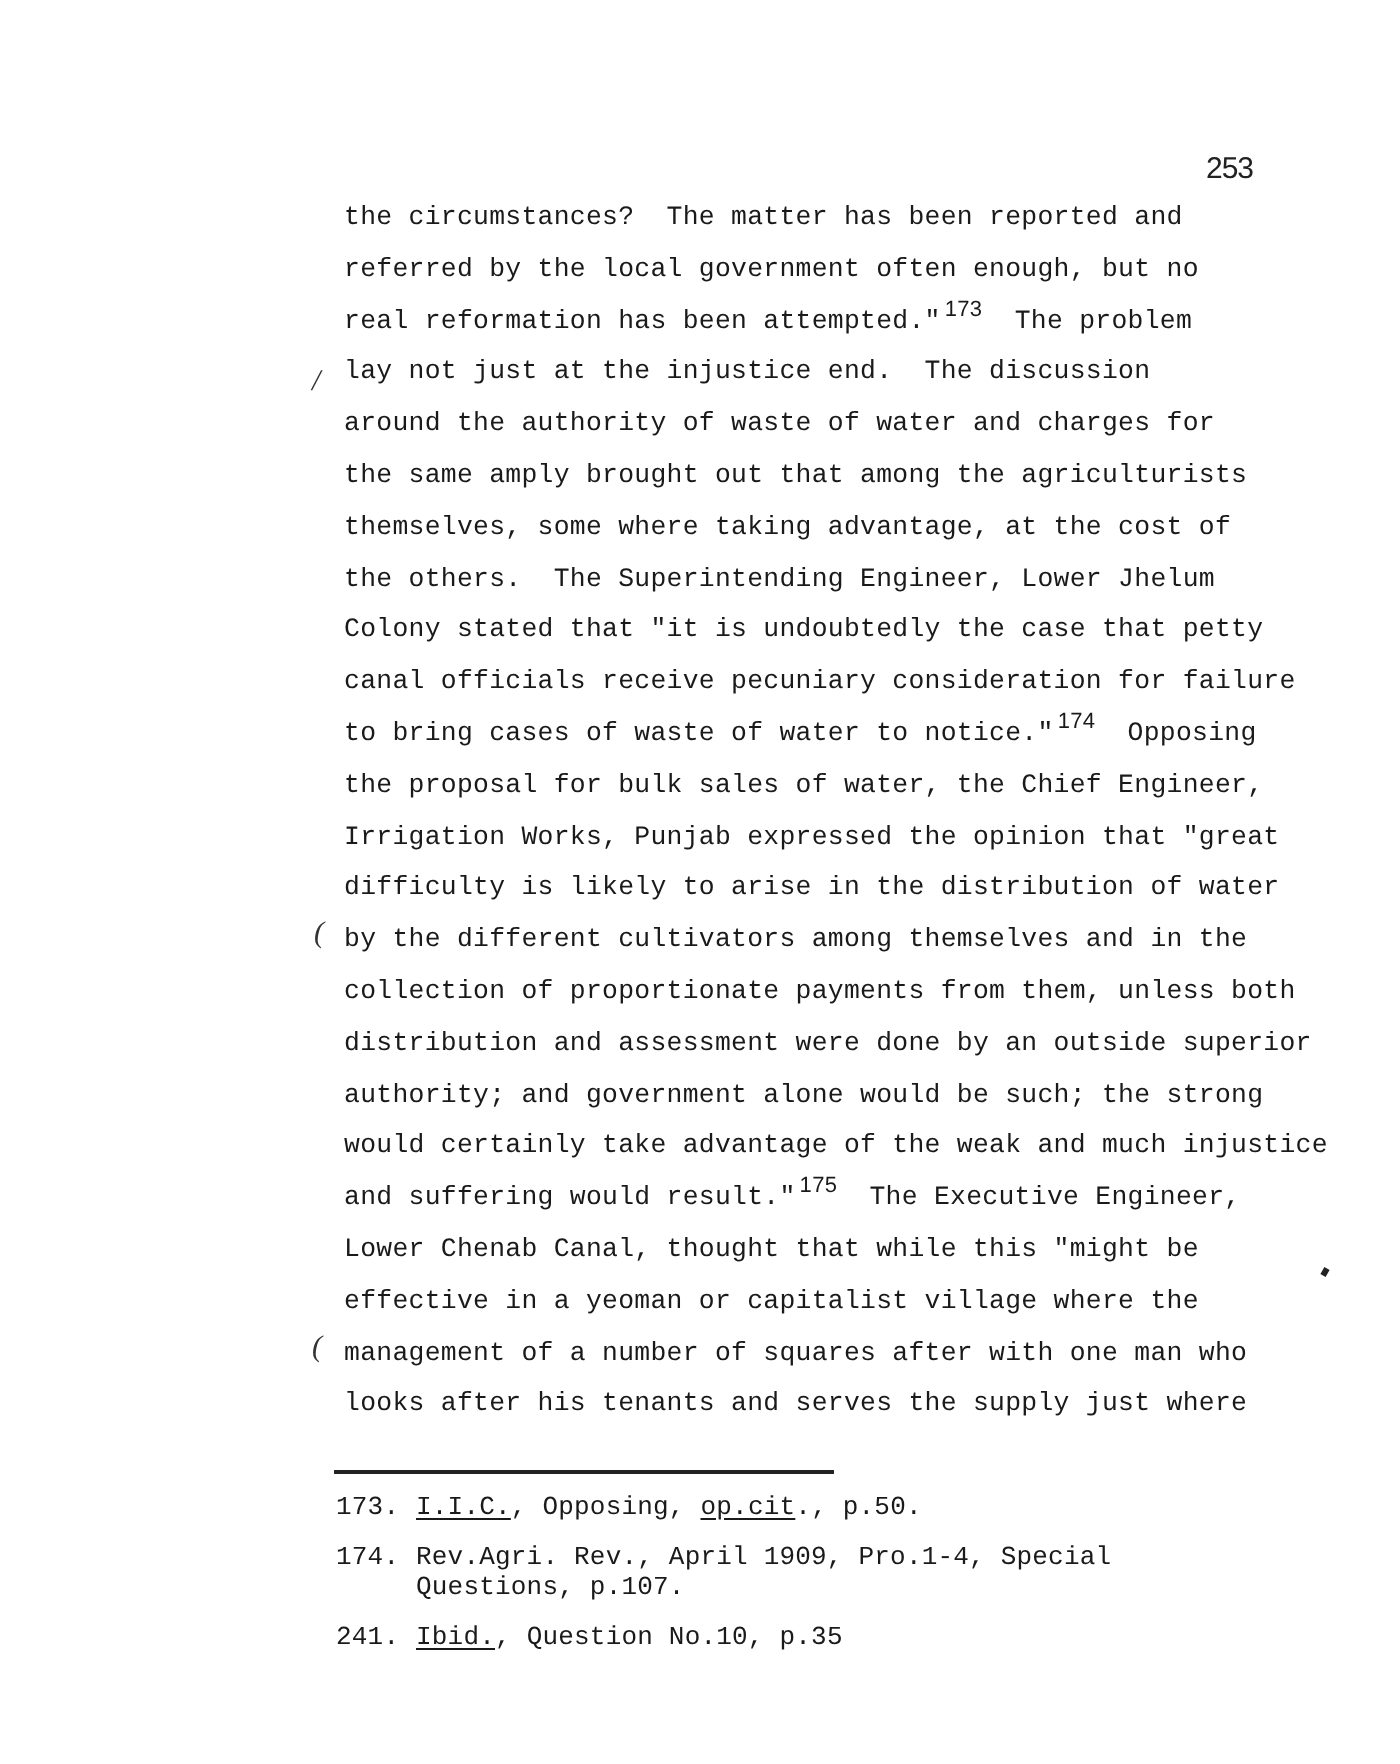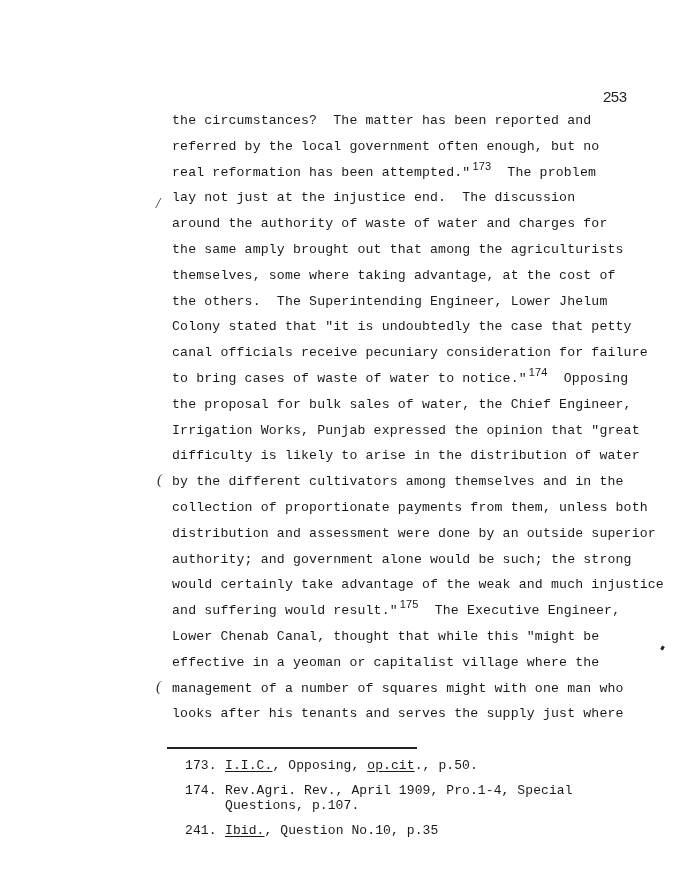--- a/index.html
+++ b/index.html
@@ -10,21 +10,21 @@
     body {
       width: 700px;
       height: 882px;
       position: relative;
       overflow: hidden;
       font-family: "Liberation Mono", "DejaVu Sans Mono", monospace;
       color: #1a1a1a;
     }
     .page {
       position: absolute;
-      left: 0; top: 12px;
+      left: 0; top: 0;
       width: 700px; height: 705px;
       background: #ffffff;
     }
     .page-number {
       position: absolute;
       left: 603px;
       top: 76px;
       font-family: "Liberation Sans", "DejaVu Sans", sans-serif;
       font-size: 15px;
       color: #222;
@@ -78,21 +78,20 @@
       left: 168px;
       top: 746px;
       width: 520px;
     }
     .fn-item {
       font-size: 13px;
       line-height: 15px;
       margin-bottom: 10px;
       display: flex;
       letter-spacing: 0.1px;
-      margin-left: 17px;
     }
     .fn-num {
       width: 40px;
       flex: 0 0 40px;
     }
     .fn-text {
       white-space: pre-wrap;
     }
     .u {
       text-decoration: underline;
@@ -127,21 +126,21 @@
     <div class="line">Irrigation Works, Punjab expressed the opinion that "great</div>
     <div class="line">difficulty is likely to arise in the distribution of water</div>
     <div class="line">by the different cultivators among themselves and in the</div>
     <div class="line">collection of proportionate payments from them, unless both</div>
     <div class="line">distribution and assessment were done by an outside superior</div>
     <div class="line">authority; and government alone would be such; the strong</div>
     <div class="line">would certainly take advantage of the weak and much injustice</div>
     <div class="line"><span>and suffering would result."</span><sup class="fn">175</sup><span>  The Executive Engineer,</span></div>
     <div class="line">Lower Chenab Canal, thought that while this "might be</div>
     <div class="line">effective in a yeoman or capitalist village where the</div>
-    <div class="line">management of a number of squares might with one man who</div>
+    <div class="line">management of a number of squares after with one man who</div>
     <div class="line">looks after his tenants and serves the supply just where</div>
   </div>
 
   <div class="rule"></div>
 
   <div class="footnotes">
     <div class="fn-item">
       <span class="fn-num">173.</span>
       <span class="fn-text"><span class="u">I.I.C.</span><span>, Opposing, </span><span class="u">op.cit</span><span>., p.50.</span></span>
     </div>

